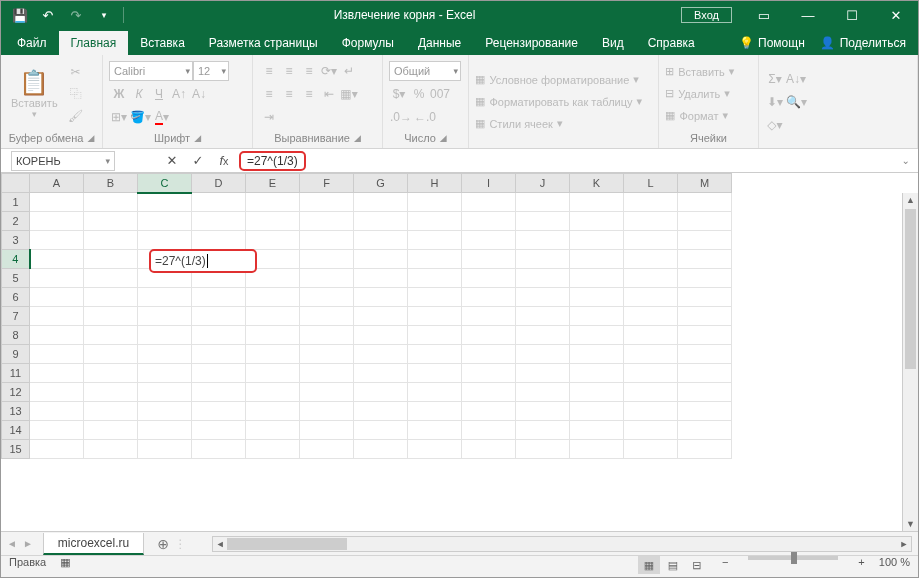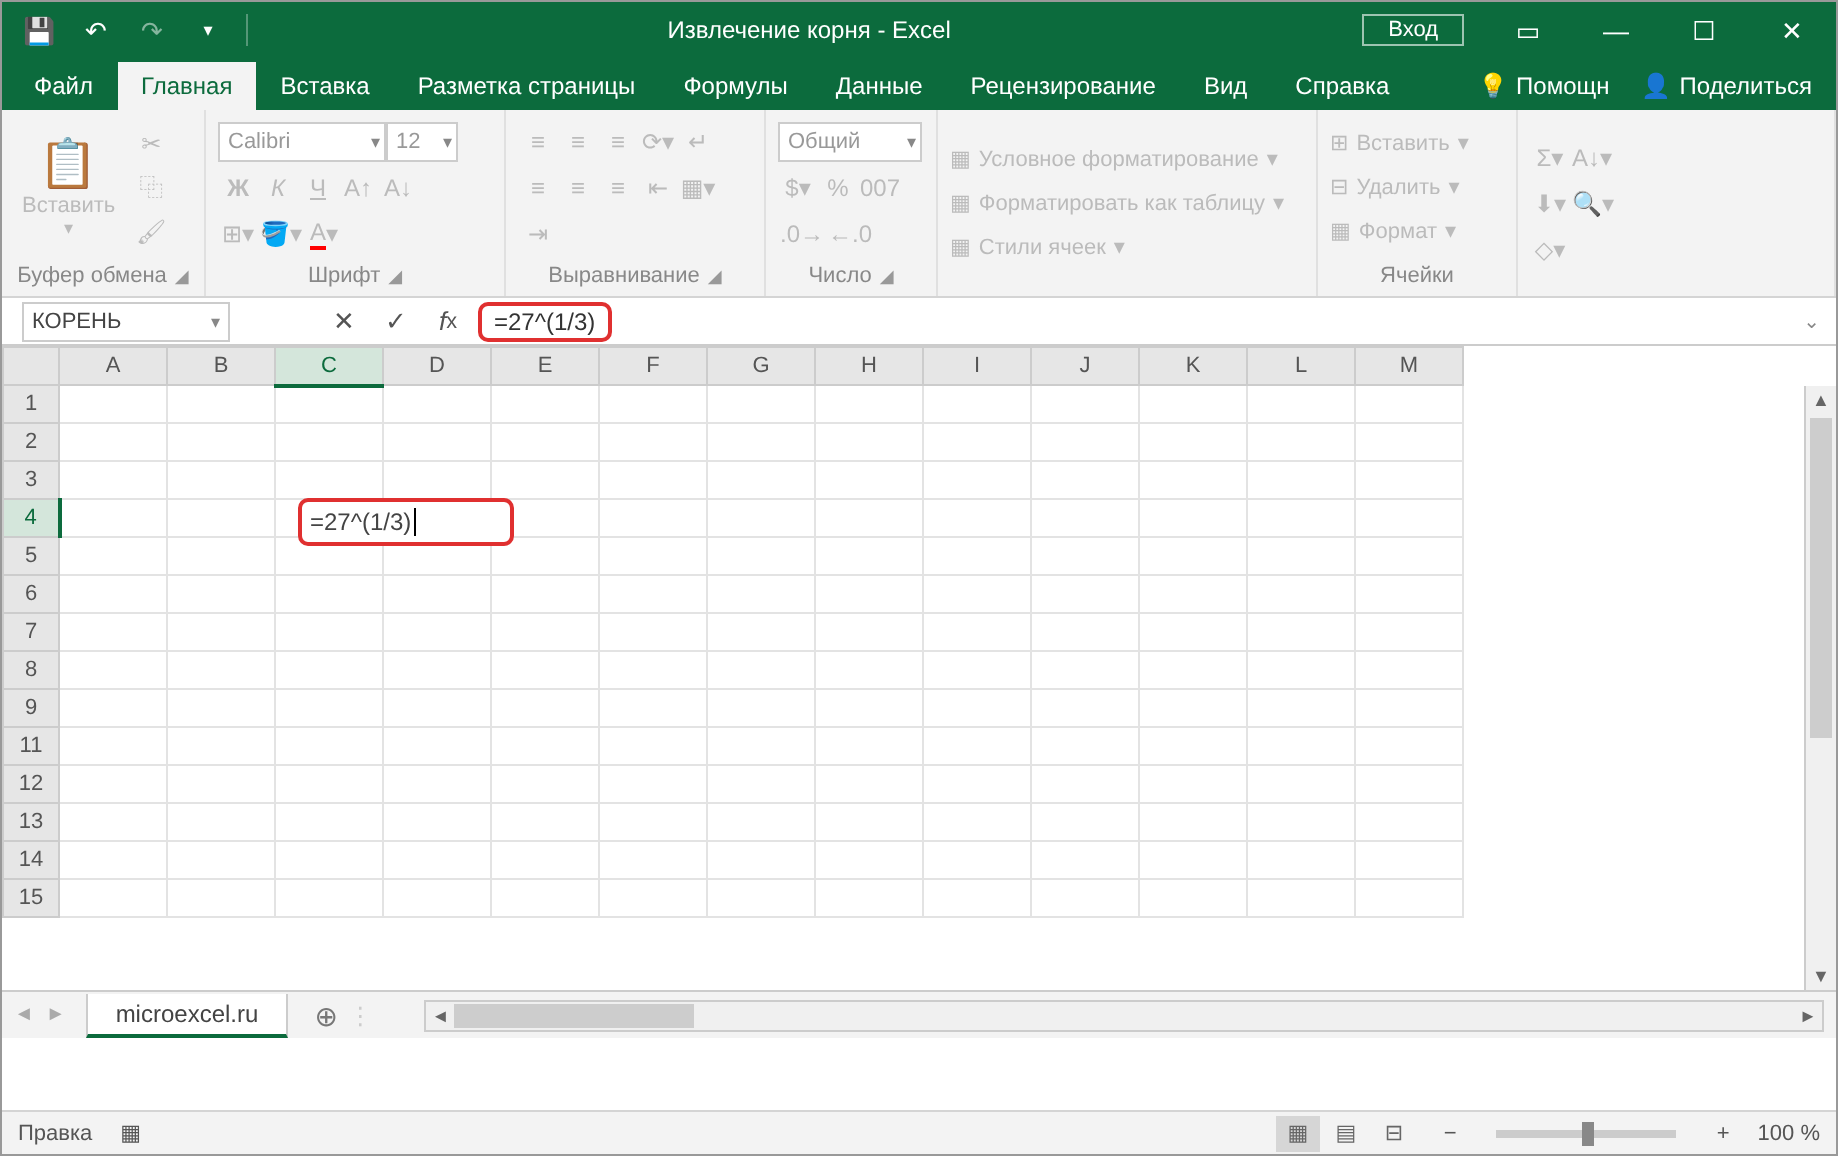--- a/index.html
+++ b/index.html
@@ -62,21 +62,21 @@
 .sheettabs { height: 24px; border-top: 1px solid #ccc; display: flex; align-items: center; background: #f3f3f3; }
 .navarrows { display: flex; padding: 0 6px; gap: 6px; color: #aaa; font-size: 10px; }
 .sheettab { border: 1px solid #ccc; border-top: none; background: #fff; padding: 3px 14px; font-size: 12px; border-bottom: 2px solid #0c6b3d; margin-left: 4px; }
 .addsheet { width: 22px; height: 22px; display: flex; align-items: center; justify-content: center; color: #777; font-size: 14px; margin-left: 8px; border: 1px solid transparent; border-radius: 50%; }
 .hscroll { flex: 1; margin: 0 6px 0 20px; height: 16px; border: 1px solid #ccc; background: #f0f0f0; position: relative; display: flex; align-items: center; }
 .hscroll .thumb { position: absolute; left: 14px; width: 120px; height: 12px; background: #cdcdcd; }
 .hscroll .arr { width: 14px; text-align: center; font-size: 9px; color: #666; }
 .hscroll .arr.r { margin-left: auto; }
 
 
-.status { height: 22px; background: #f3f3f3; border-top: 1px solid #d4d4d4; display: flex; align-items: center; font-size: 11px; color: #555; padding: 0 8px; gap: 14px; margin-top: 36px; }
+.status { height: 22px; background: #f3f3f3; border-top: 1px solid #d4d4d4; display: flex; font-size: 11px; color: #555; padding: 0 8px; gap: 14px; }
 .status .views { margin-left: auto; display: flex; gap: 2px; }
 .status .vbtn { width: 22px; height: 18px; display: flex; align-items: center; justify-content: center; border: 1px solid transparent; color: #666; font-size: 11px; }
 .status .vbtn.active { background: #d6d6d6; }
 .status .slider { width: 90px; height: 4px; background: #ccc; position: relative; margin: 0 6px; }
 .status .slider .thumb { position: absolute; left: 43px; top: -4px; width: 6px; height: 12px; background: #888; }
 
 .dialoglaunch { font-size: 9px; color: #999; }
 .vscroll { position: absolute; right: 0; top: 20px; bottom: 0; width: 16px; background: #f0f0f0; border-left: 1px solid #ccc; }
 .vscroll .arr { height: 14px; text-align: center; font-size: 9px; color: #666; line-height: 14px; }
 .vscroll .thumb { position: absolute; top: 16px; left: 2px; right: 2px; height: 160px; background: #cdcdcd; }

